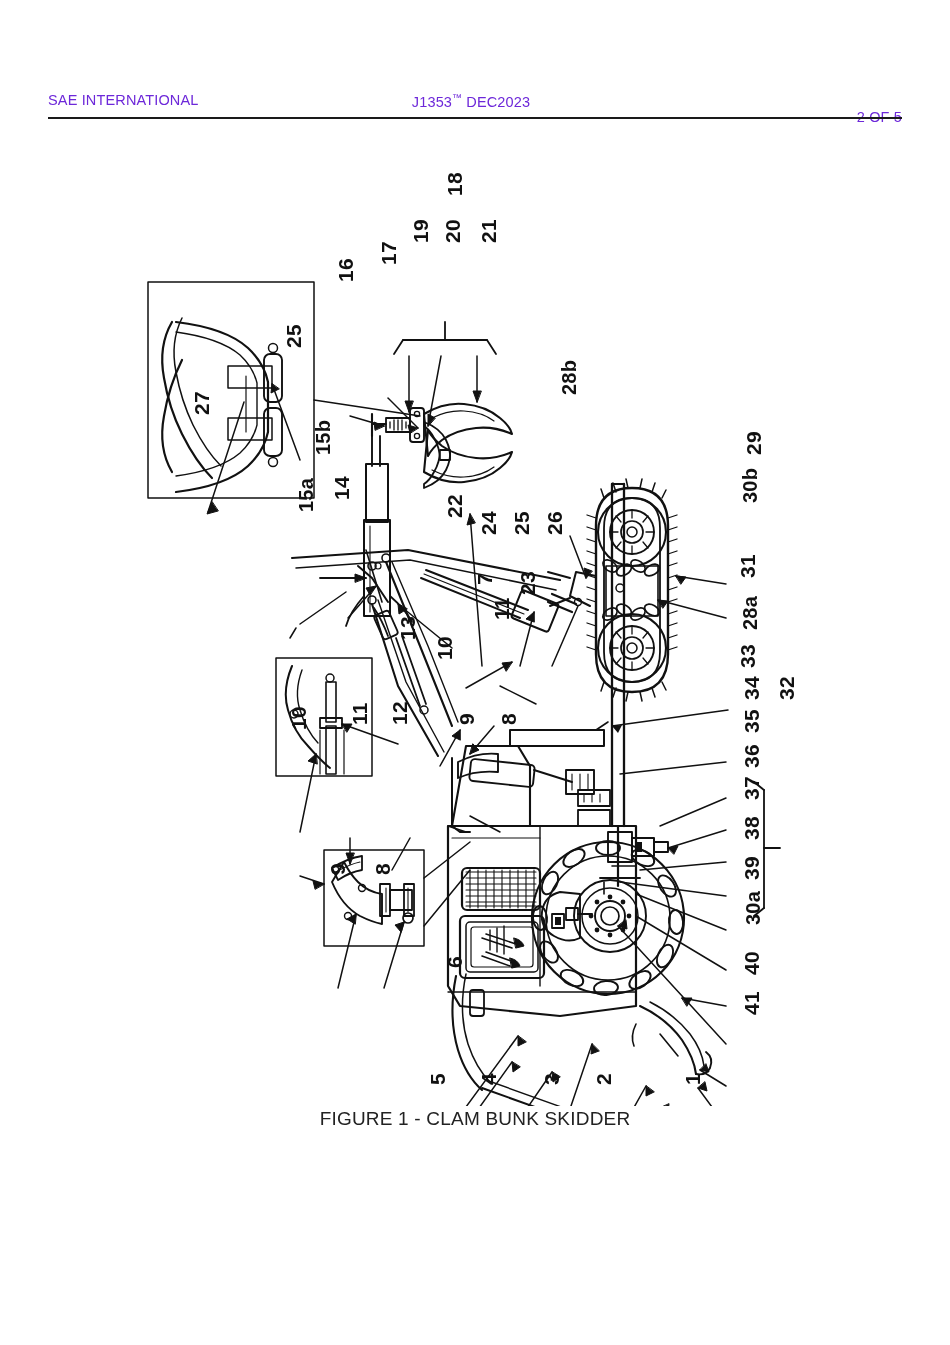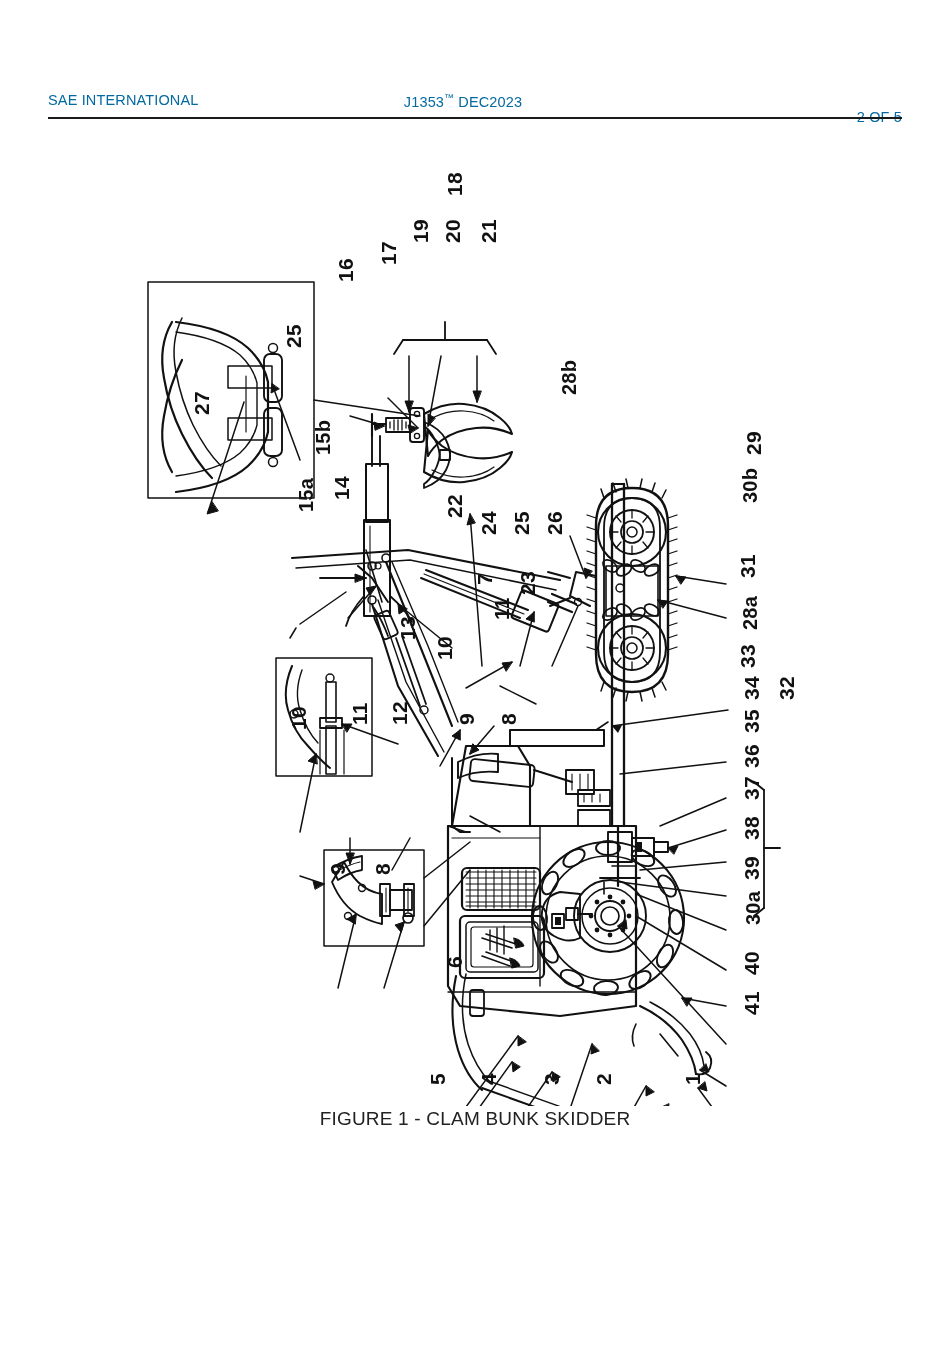--- a/index.html
+++ b/index.html
@@ -3,23 +3,23 @@
 <meta charset="utf-8">
 <style>
   html,body{margin:0;padding:0;background:#fff;}
   body{width:950px;height:1345px;position:relative;overflow:hidden;
        font-family:"Liberation Sans", sans-serif;color:#1a1a1a;
        -webkit-font-smoothing:antialiased;}
 
   
   #page-header{position:absolute;left:0;top:92px;width:950px;height:34px;}
   #page-header .hdr-txt{position:absolute;top:0;font-size:14.5px;
-       letter-spacing:.15px;white-space:nowrap;color:#0369a1;}
+       letter-spacing:.15px;white-space:nowrap;color:#6d28d9;}
   #hdr-left{left:48px;}
-  #hdr-center{left:0;width:926px;text-align:center;}
+  #hdr-center{left:0;width:926px;text-align:center;padding-left:8px;}
   #hdr-right-wrap{position:absolute;right:48px;top:17px;}
   #hdr-rule{position:absolute;left:48px;top:25px;width:854px;height:0;
        border-top:2.2px solid #1a1a1a;}
   .tm{font-size:10px;vertical-align:super;letter-spacing:0;}
 
   
   #figure-area{position:absolute;left:0;top:126px;width:950px;height:980px;}
   #figure-svg{position:absolute;left:0;top:0;}
 
   

